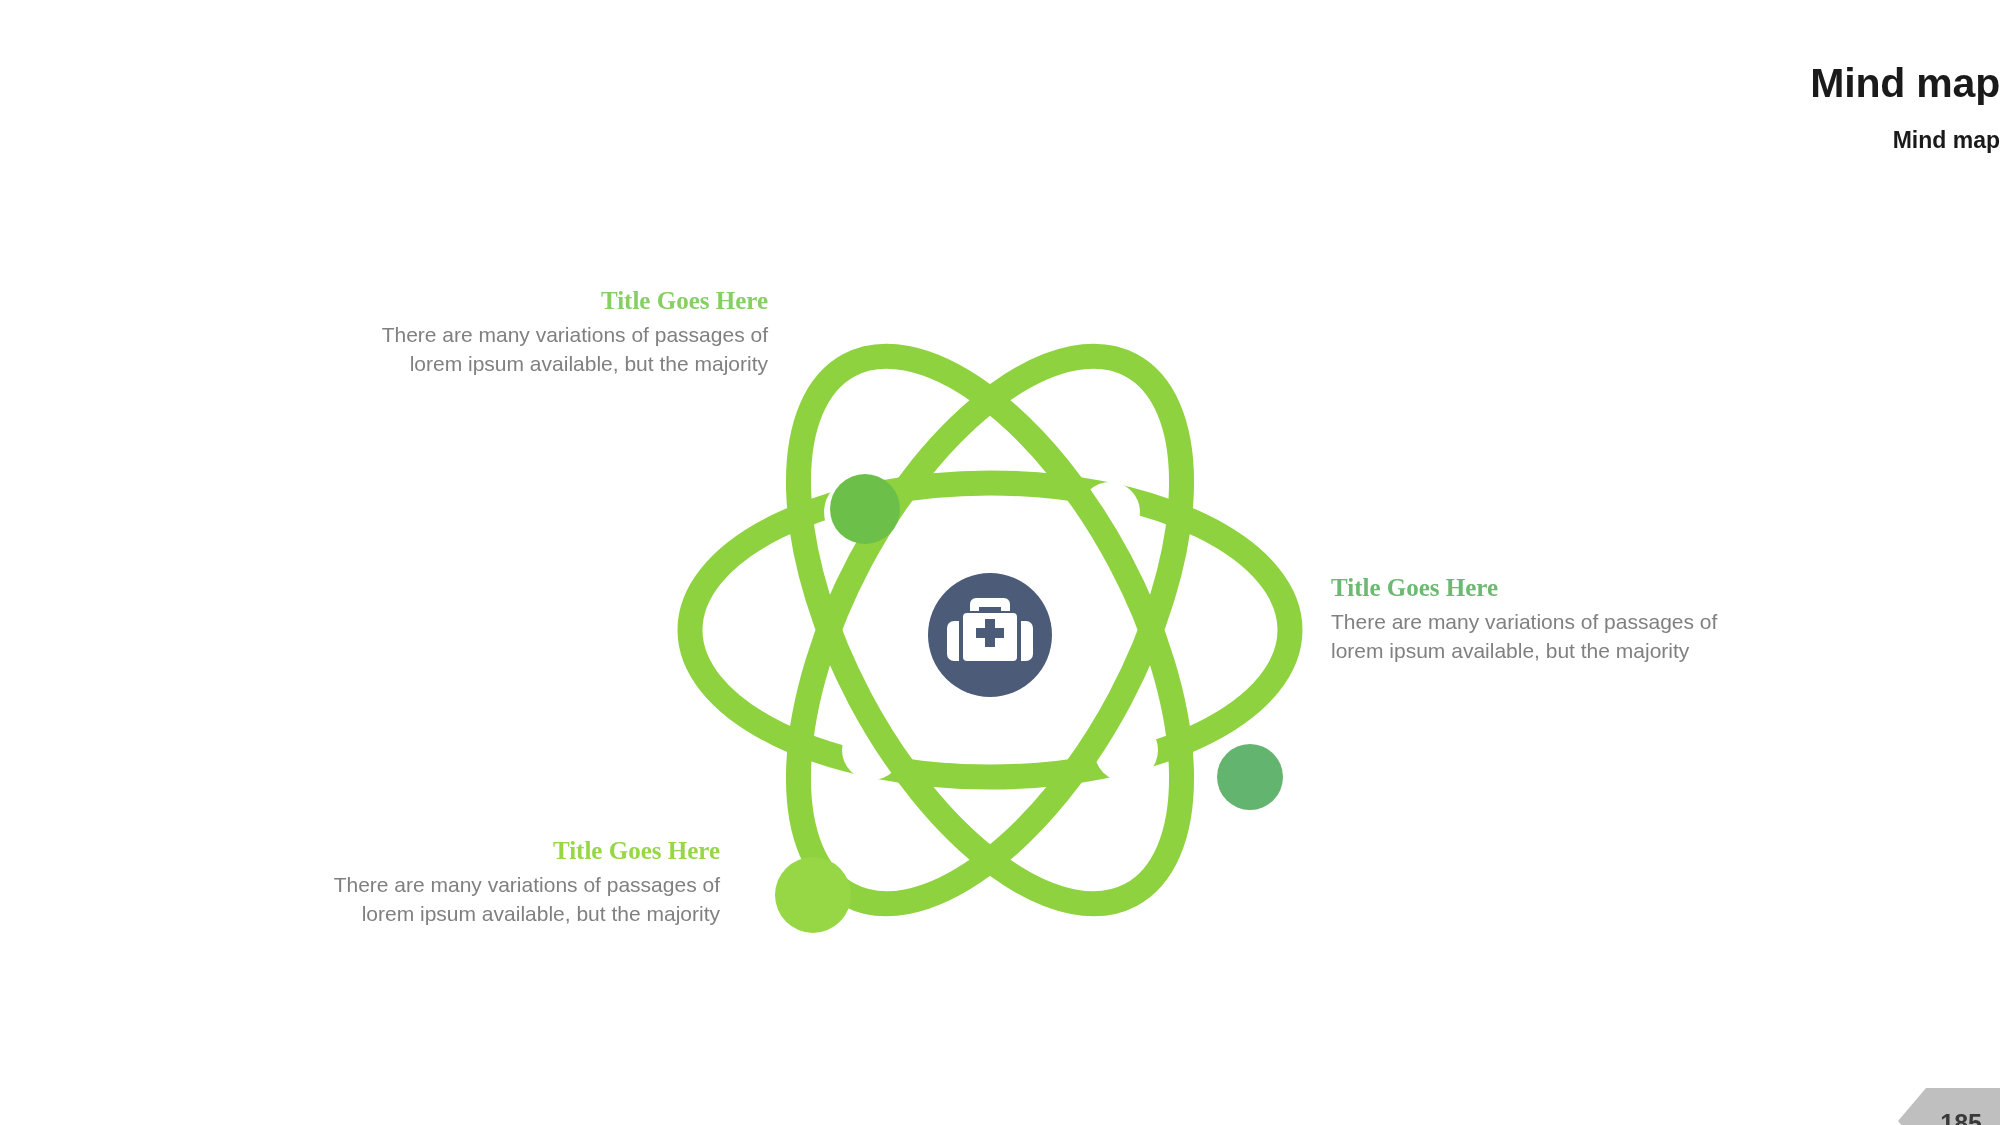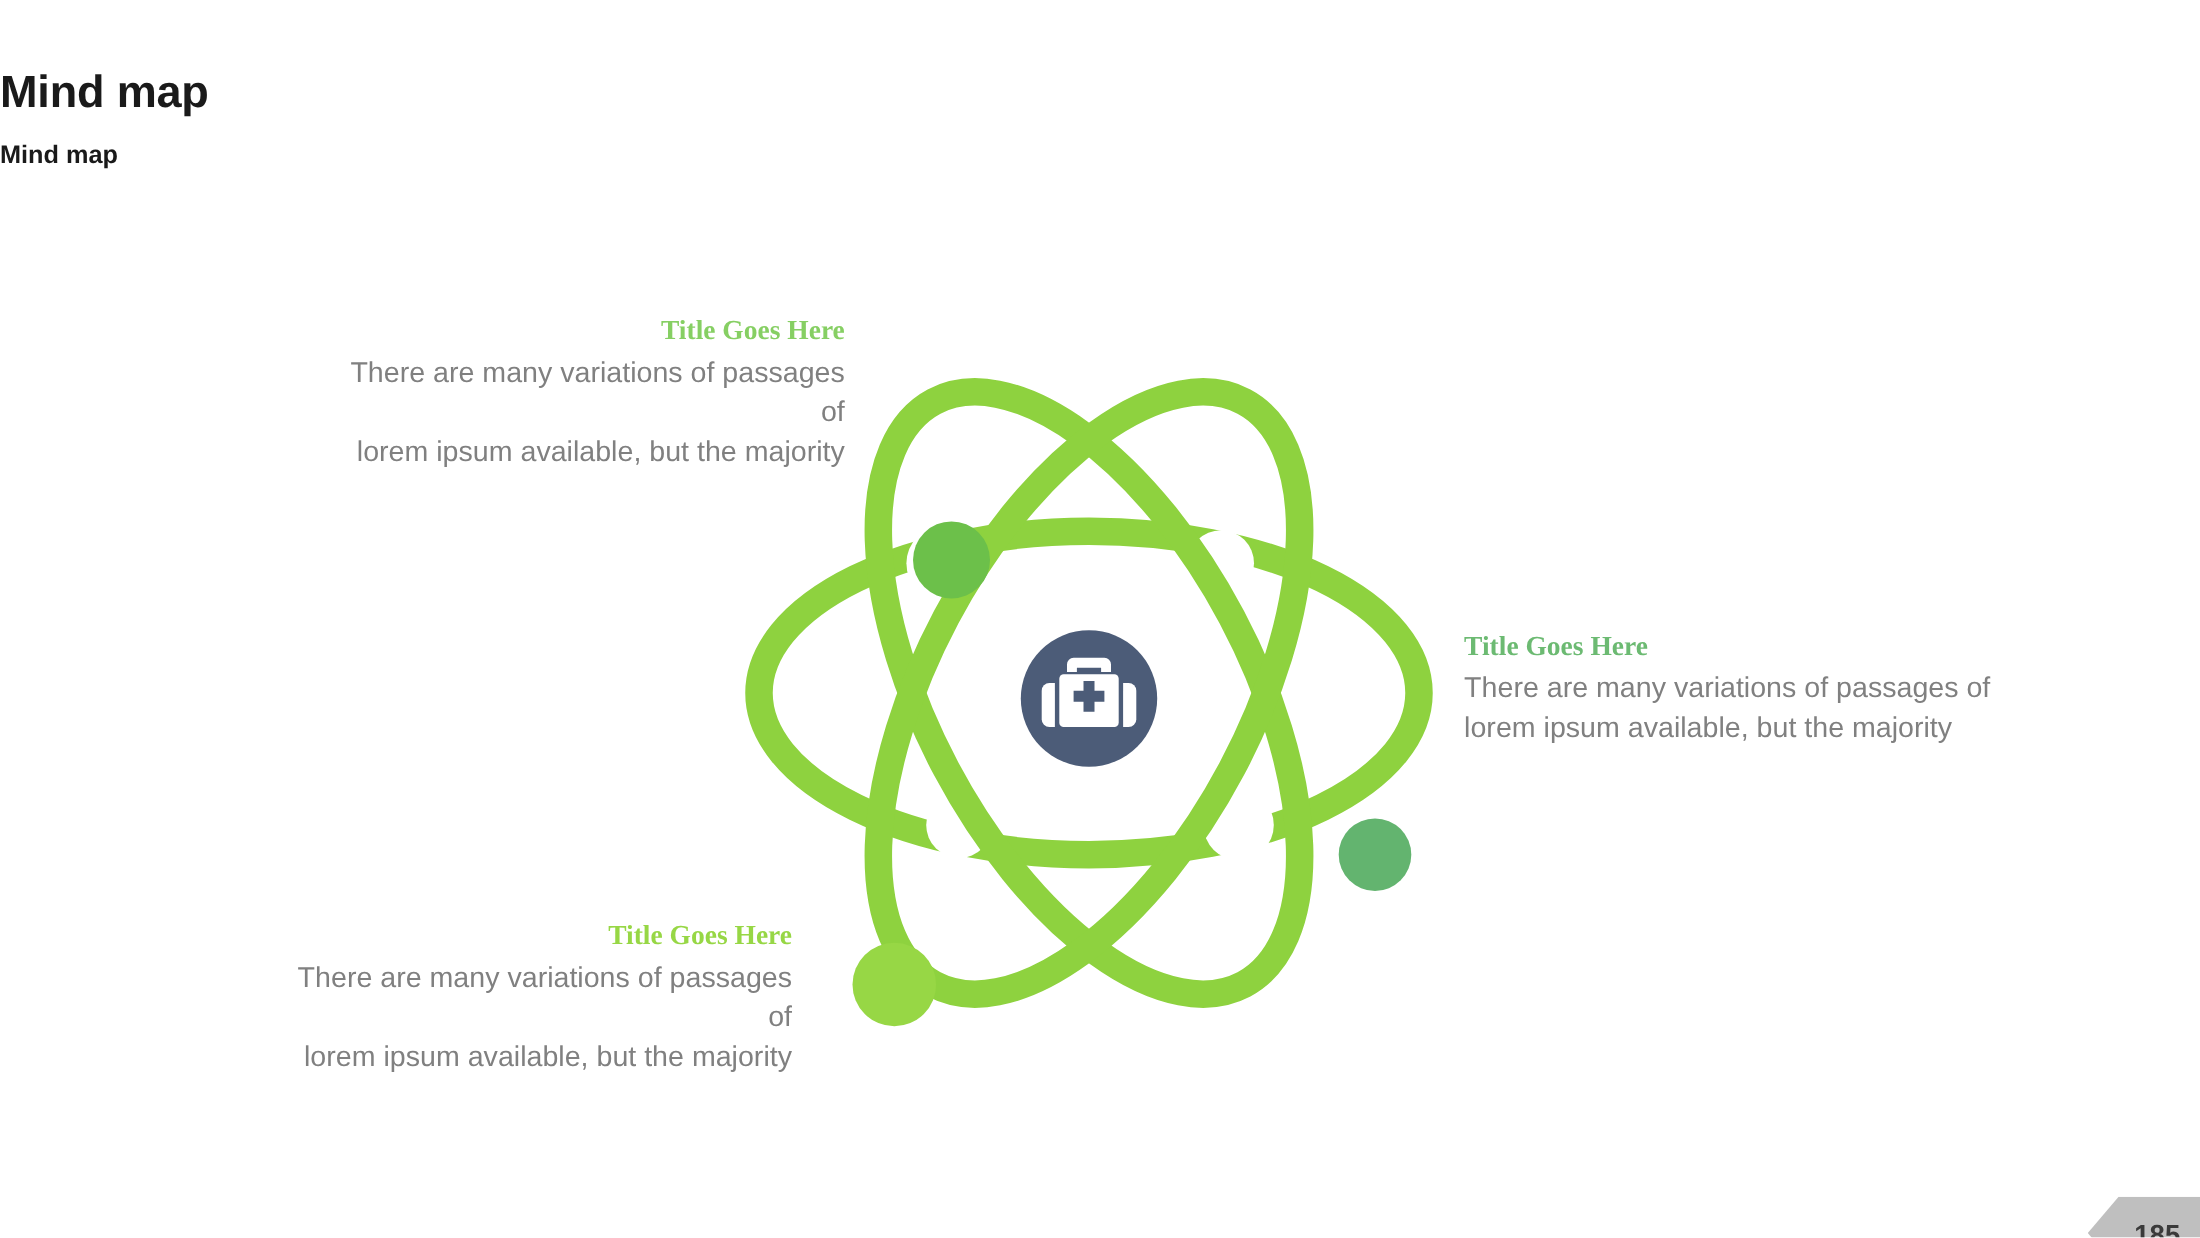--- a/index.html
+++ b/index.html
@@ -18,21 +18,21 @@
     background: #ffffff;
     overflow: hidden;
   }
 
   
   .header {
     position: absolute;
     top: 60px;
     left: 0;
     width: 2000px;
-    text-align: left;
+    text-align: right;
   }
   .slide-title {
     font-size: 41px;
     font-weight: bold;
     color: #1a1a1a;
     letter-spacing: -0.2px;
     line-height: 1.15;
     margin: 0;
   }
   .slide-subtitle {
@@ -49,21 +49,21 @@
   }
   .callout-title {
     font-size: 25px;
     font-weight: bold;
     line-height: 1.25;
     margin: 0;
     white-space: nowrap;
     font-family: Liberation Serif, serif;
   }
   .callout-body {
-    font-size: 26px;
+    font-size: 21px;
     color: #808080;
     line-height: 1.38;
     margin: 0;
     padding-top: 5px;
     white-space: pre-line;
   }
 
   .callout-a {
     top: 285px;
     left: 290px;

